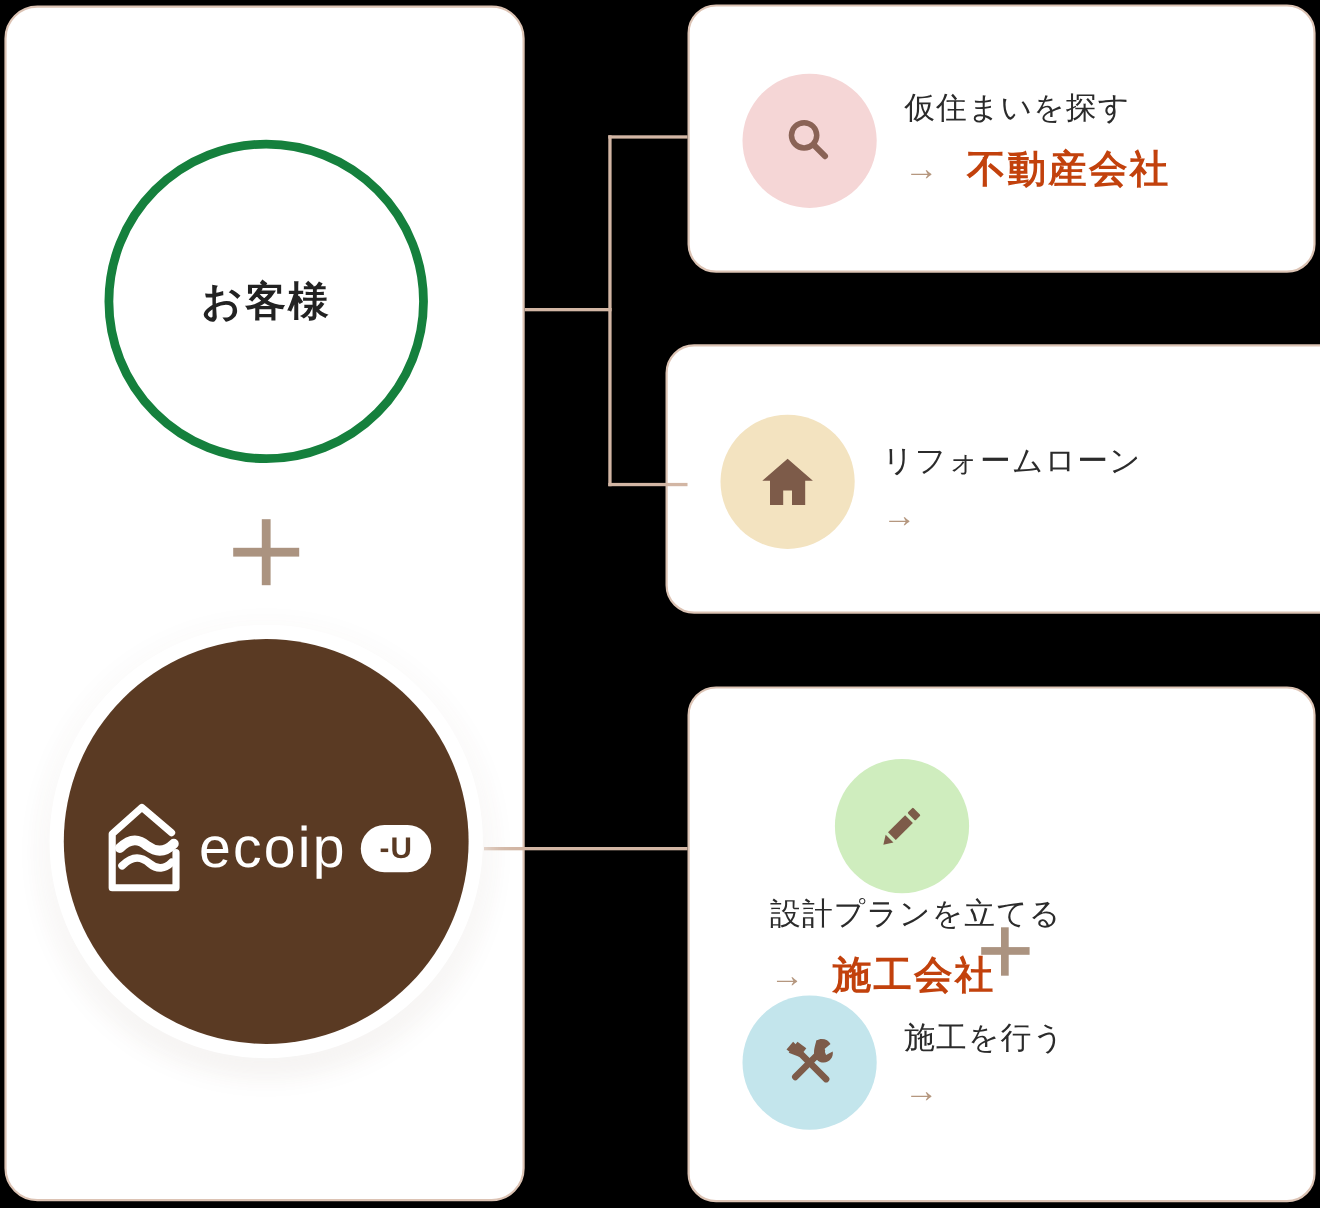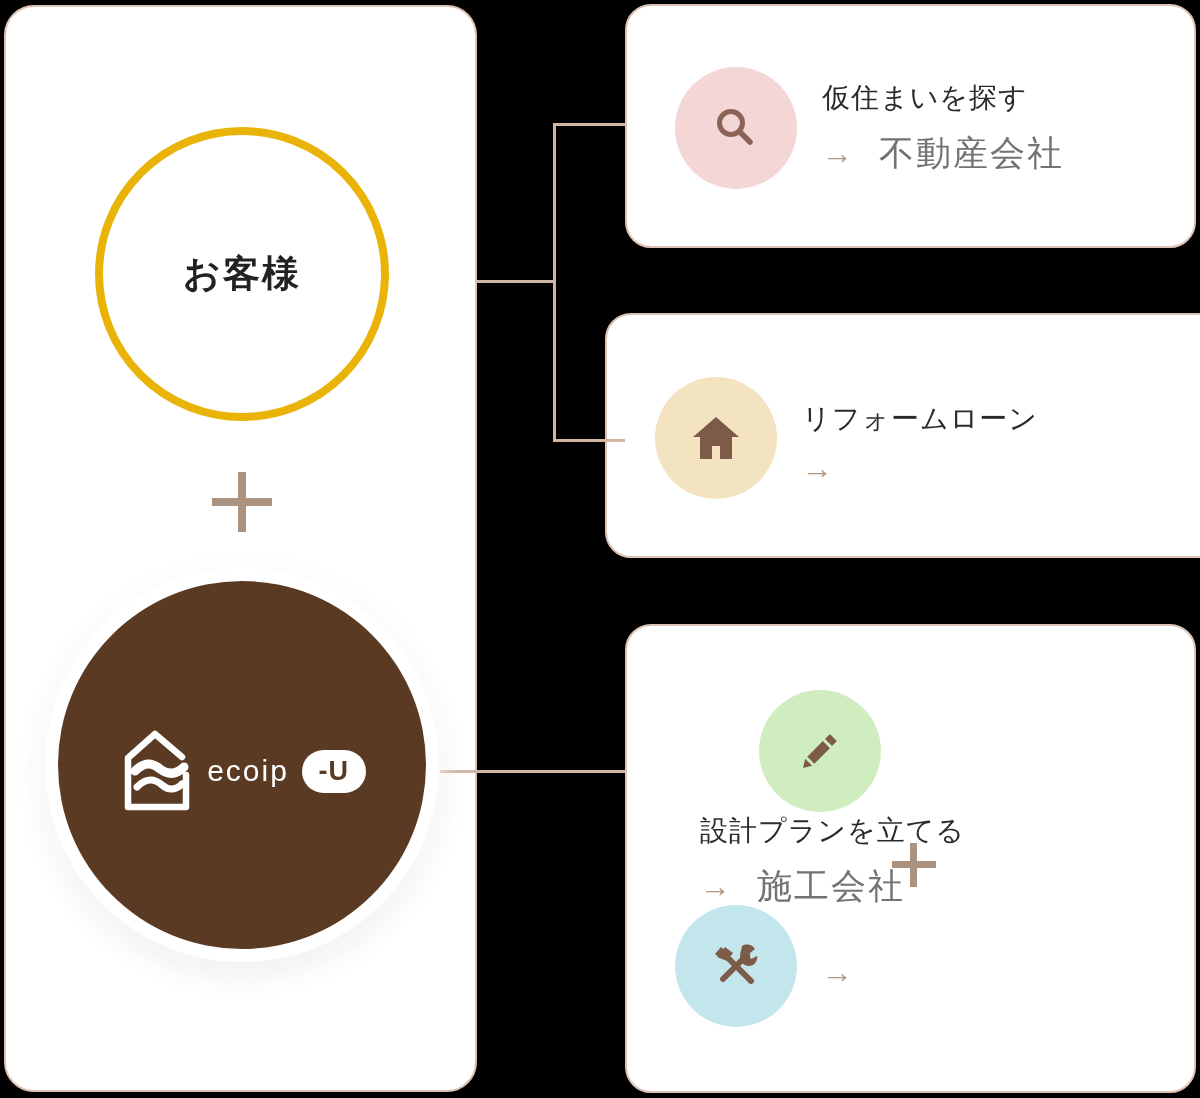--- a/index.html
+++ b/index.html
@@ -18,61 +18,61 @@
     box-sizing:border-box;
   }
   .card--1{left:625px;top:4px;width:571px;height:244px;}
   .card--2{left:605px;top:313px;width:633px;height:245px;}
   .card--3{left:625px;top:624px;width:571px;height:469px;}
   
   .line{position:absolute;background:#d2b6a4;z-index:2;}
   
   .customer-circle{
     position:absolute;left:89px;top:120px;width:294px;height:294px;border-radius:50%;
-    border:8px solid #eab308;box-sizing:border-box;background:#fff;
+    border:8px solid #15803d;box-sizing:border-box;background:#fff;
     display:flex;align-items:center;justify-content:center;
   }
   .customer-label{font-size:37px;font-weight:700;color:#222;letter-spacing:2px;}
   .plus{position:absolute;}
   .plus::before,.plus::after{content:"";position:absolute;background:#ab9380;}
   .plus--big{left:206px;top:465px;width:60px;height:60px;}
   .plus--big::before{left:0;top:26px;width:60px;height:8px;}
   .plus--big::after{left:26px;top:0;width:8px;height:60px;}
   .plus--sm{left:265px;top:217px;width:44px;height:44px;}
   .plus--sm::before{left:0;top:18px;width:44px;height:7px;}
   .plus--sm::after{left:18px;top:0;width:7px;height:44px;}
   .brand-circle{
     position:absolute;left:52px;top:574px;width:368px;height:368px;border-radius:50%;
     background:#5a3a23;z-index:3;
     box-shadow:0 0 0 13px #ffffff,0 0 26px 16px rgba(255,255,255,0.85),0 10px 34px 6px rgba(90,58,35,0.18);
     display:flex;align-items:center;justify-content:center;
   }
   .brand-lockup{display:flex;align-items:center;gap:13px;transform:translateY(6px);}
-  .brand-name{color:#fff;font-size:30px;letter-spacing:2px;font-weight:400;}
+  .brand-name{color:#fff;font-size:52px;letter-spacing:2px;font-weight:400;}
   .brand-badge{
     display:inline-flex;align-items:center;justify-content:center;
     min-width:64px;height:43px;border-radius:22px;background:#fff;
     color:#5a3a23;font-size:27px;font-weight:700;letter-spacing:1px;
   }
   
   .flow-row{position:absolute;display:flex;align-items:center;}
   .icon-circle{
     width:122px;height:122px;border-radius:50%;flex:0 0 auto;
     display:flex;align-items:center;justify-content:center;
   }
   .icon-circle--pink{background:#f5d6d6;}
   .icon-circle--cream{background:#f3e3c0;}
   .icon-circle--green{background:#cfedbe;}
   .icon-circle--blue{background:#c3e5ec;}
   .row-text{margin-left:25px;display:flex;flex-direction:column;justify-content:center;}
   .action{font-size:28px;color:#2b2b2b;line-height:1.35;letter-spacing:1px;}
   .action--multi{line-height:2.0;}
   .partner-row{display:flex;align-items:center;margin-top:13px;}
   .arrow{font-size:31px;color:#b5977f;font-weight:600;line-height:1;}
-  .partner{font-size:35px;font-weight:400;color:#737373;margin-left:26px;letter-spacing:2px;}
+  .partner{font-size:35px;font-weight:700;color:#c2410c;margin-left:26px;letter-spacing:2px;}
   .svg-icon{display:block;}
 </style>
 </head>
 <body>
 
 <div class="stage">
 
   <div class="line" style="left:477px;top:280px;width:79px;height:3px;"></div>
   <div class="line" style="left:553px;top:123px;width:3px;height:319px;"></div>
   <div class="line" style="left:553px;top:123px;width:72px;height:3px;"></div>
@@ -159,20 +159,21 @@
           <g fill="#7d5b49" stroke="#7d5b49">
             <line x1="14" y1="14" x2="40" y2="40" stroke-width="6" stroke-linecap="round"></line>
             <path d="M6 16 L14 6 L22 12 L16 20 Z" stroke="none"></path>
             <path d="M4 13 L10 6 L13 9 L8 16 Z" stroke="none"></path>
             <line x1="36" y1="14" x2="12" y2="38" stroke-width="6" stroke-linecap="round"></line>
             <path d="M31 5 C36 2 42 4 44 8 L38 13 L40 18 L46 15 C47 20 43 25 38 25 C33 25 29 21 29 16 C29 11 31 7 31 5 Z" stroke="none"></path>
           </g>
         </svg>
       </div>
       <div class="row-text">
+        <span class="action">施工を行う</span>
         <span class="partner-row">
           <span class="arrow">→</span>
         </span>
       </div>
     </div>
   </div>
 
 </div>
 
 </body></html>

